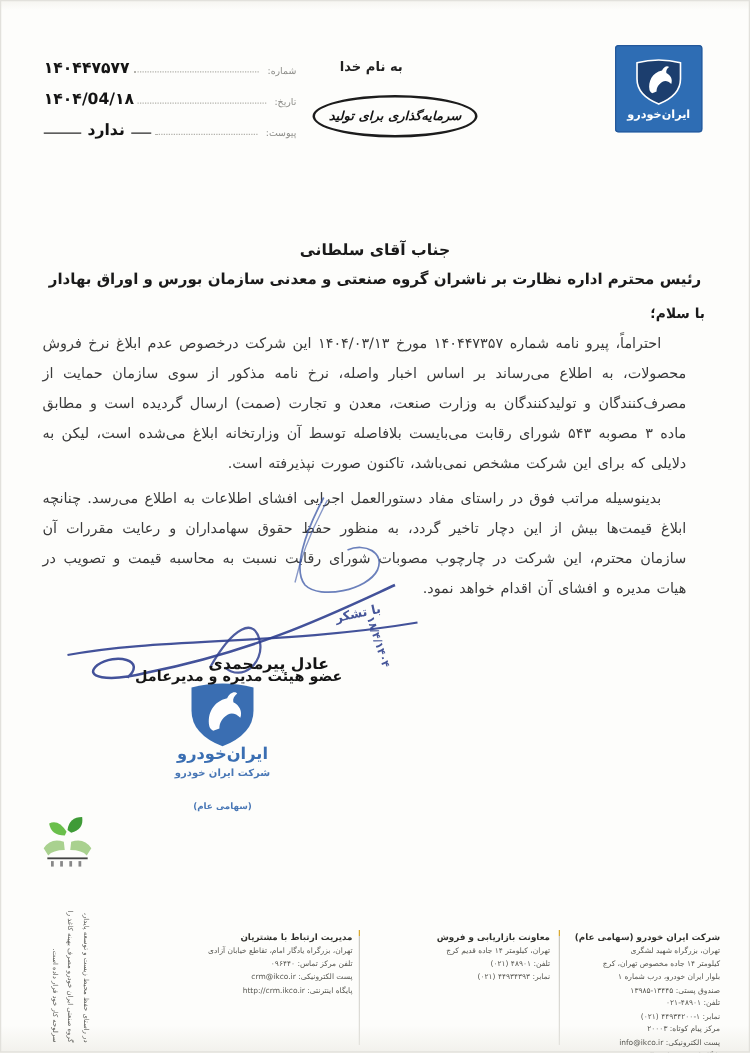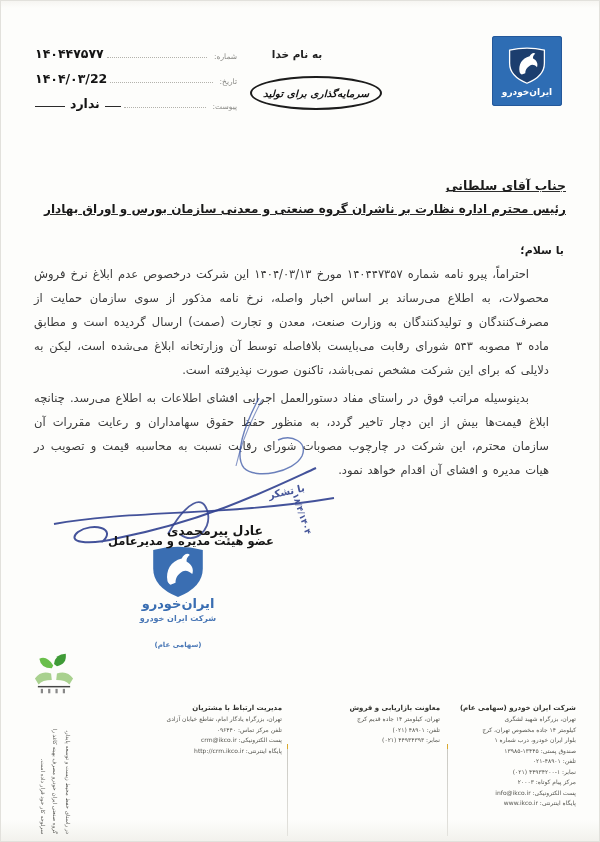--- a/index.html
+++ b/index.html
@@ -22,21 +22,21 @@
   .slogan-oval span{font-size:10.5px;font-weight:700;font-style:italic;color:#141414;transform:scaleY(.92);}
   .meta{position:absolute;top:46px;left:35px;width:202px;}
   .meta-row{display:flex;align-items:flex-end;direction:rtl;margin-bottom:10px;height:15px;}
   .meta-label{font-size:7.5px;color:#8a8a86;white-space:nowrap;padding-left:4px;}
   .leader{flex:1;border-bottom:1px dotted #b3b2ac;margin:0 3px 3px 3px;height:1px;}
   .meta-value{font-size:12.5px;font-weight:700;color:#141414;white-space:nowrap;letter-spacing:.5px;}
   .dash{border-top:1.6px solid #2a2a2a;height:0;margin-bottom:4px;}
   .dash.d1{width:16px;margin-left:5px;}
   .dash.d2{width:30px;margin-right:5px;}
   
-  .recipient{position:absolute;top:178px;right:34px;left:34px;text-align:right;direction:rtl;text-decoration:underline;}
+  .recipient{position:absolute;top:192px;right:34px;left:34px;text-align:center;direction:rtl;}
   .recipient .name{font-size:12.5px;font-weight:700;color:#1a1a1a;margin-bottom:9px;}
   .recipient .title{font-size:12px;font-weight:700;color:#1a1a1a;}
   .salutation{position:absolute;top:244px;right:36px;font-size:11px;font-weight:700;color:#1a1a1a;direction:rtl;}
   
   .body-par{position:absolute;right:51px;left:34px;direction:rtl;text-align:justify;
     font-size:11.5px;line-height:24px;color:#3a3a3a;text-indent:20px;word-spacing:1px;}
   .par1{top:262px;}
   .par2{top:386px;}
   .pen-marks{position:absolute;top:386px;right:34px;left:34px;height:110px;pointer-events:none;}
   
@@ -53,21 +53,21 @@
   .stamp svg{width:62px;height:62px;display:block;margin:0 auto;}
   .stamp .s-wordmark{font-size:13px;font-weight:700;color:#2a62ac;margin-top:-6px;letter-spacing:.5px;}
   .stamp .s-line1{font-size:8px;font-weight:700;color:#3a6cb0;margin-top:3px;}
   .stamp .s-line2{font-size:7px;font-weight:700;color:#3a6cb0;margin-top:18px;}
   
   .eco{position:absolute;left:28px;top:644px;width:52px;}
   .eco svg{width:44px;height:56px;display:block;margin:0 auto;}
   .eco-text{position:absolute;left:74px;top:702px;width:132px;font-size:5.5px;line-height:2.3;
     color:#5a5a56;direction:rtl;text-align:right;transform:rotate(90deg);transform-origin:left top;}
   
-  .footer-col{position:absolute;top:704px;direction:rtl;text-align:right;color:#55554f;}
+  .footer-col{position:absolute;top:746px;direction:rtl;text-align:right;color:#55554f;}
   .footer-col .f-title{font-size:7px;font-weight:700;color:#32322e;margin-bottom:2px;}
   .footer-col .f-line{font-size:6px;line-height:1.75;white-space:nowrap;}
   .col-company{right:24px;width:132px;}
   .col-sales{right:160px;width:150px;}
   .col-crm{right:318px;width:158px;}
   .v-sep{position:absolute;top:744px;width:1px;height:92px;
     background:linear-gradient(180deg,#d9a92f 0,#d9a92f 5px,#c9c8c2 5px,#e4e3de 100%);}
   .sep1{right:152px;}
   .sep2{right:312px;}
 </style>
@@ -91,21 +91,21 @@
 
   <div class="meta">
     <div class="meta-row">
       <span class="meta-label">شماره:</span>
       <span class="leader"></span>
       <span class="meta-value">۱۴۰۴۴۷۵۷۷</span>
     </div>
     <div class="meta-row">
       <span class="meta-label">تاریخ:</span>
       <span class="leader"></span>
-      <span class="meta-value">۱۴۰۴/۰۳/22</span>
+      <span class="meta-value">۱۴۰۴/04/۱۸</span>
     </div>
     <div class="meta-row">
       <span class="meta-label">پیوست:</span>
       <span class="leader"></span>
       <span class="dash d1"></span>
       <span class="meta-value">ندارد</span>
       <span class="dash d2"></span>
     </div>
   </div>
 

